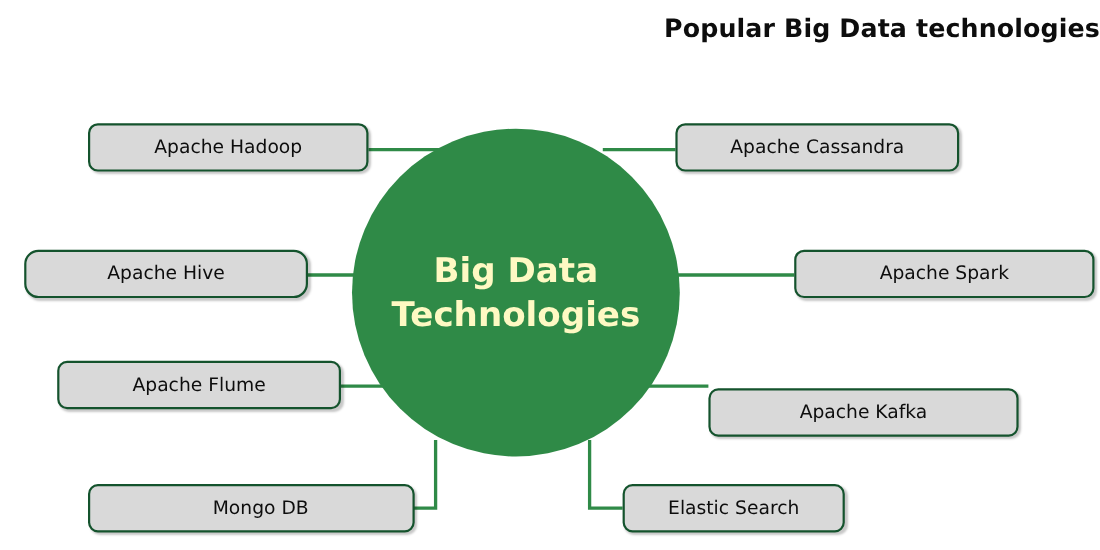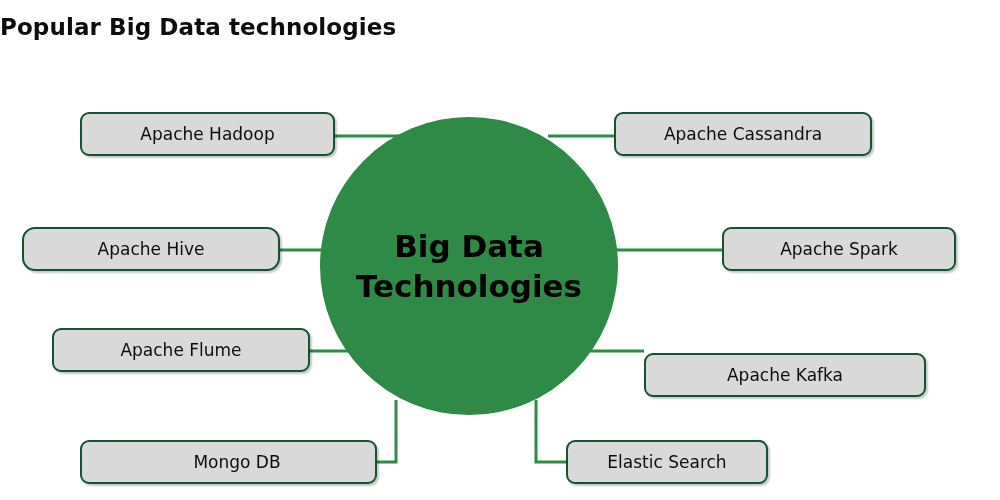--- a/index.html
+++ b/index.html
@@ -17,21 +17,21 @@
     position: relative;
     width: 1000px;
     height: 500px;
     background: #ffffff;
   }
   #title {
     position: absolute;
     left: 0;
     top: 14px;
     width: 1000px;
-    text-align: left;
+    text-align: right;
     font-size: 23px;
     font-weight: bold;
     color: #0d0d0d;
     letter-spacing: 0.1px;
   }
   #connector-layer {
     position: absolute;
     left: 0;
     top: 0;
     width: 1000px;
@@ -44,21 +44,21 @@
     width: 298px;
     height: 298px;
     border-radius: 50%;
     background: #2f8a47;
     display: flex;
     align-items: center;
     justify-content: center;
     z-index: 3;
   }
   .hub-label {
-    color: #000000;
+    color: #fef9c3;
     font-size: 31px;
     font-weight: bold;
     line-height: 1.3;
     text-align: center;
     white-space: pre-line;
   }
   .node {
     position: absolute;
     box-sizing: border-box;
     height: 44px;
@@ -116,21 +116,21 @@
   </div>
 
   <div class="node" style="left:80px; top:440px; width:297px;padding-left:17px;">
     <span class="node-label">Mongo DB</span>
   </div>
 
   <div class="node" style="left:614px; top:112px; width:258px;">
     <span class="node-label">Apache Cassandra</span>
   </div>
 
-  <div class="node" style="left:722px; top:227px; width:234px;">
+  <div class="node" style="left:722px; top:227px; width:273px;">
     <span class="node-label">Apache Spark</span>
   </div>
 
   <div class="node" style="left:644px; top:328px; width:282px;margin-top:25px;">
     <span class="node-label">Apache Kafka</span>
   </div>
 
   <div class="node" style="left:566px; top:440px; width:202px;">
     <span class="node-label">Elastic Search</span>
   </div>

